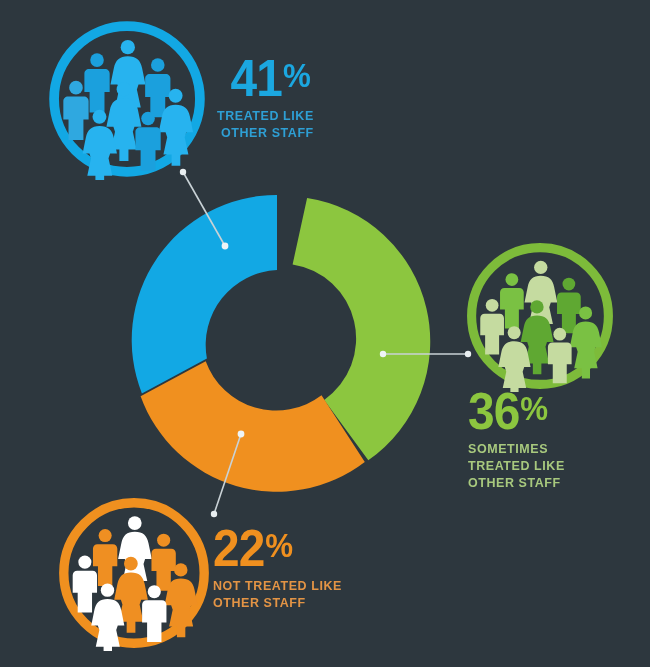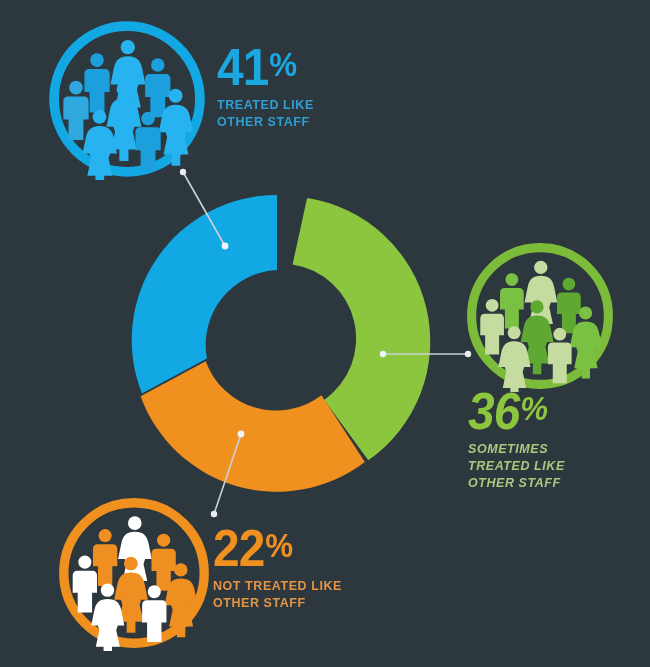--- a/index.html
+++ b/index.html
@@ -131,21 +131,21 @@
           <circle cx="33" cy="61" r="4.3"></circle>
           <path d="M33 66.6c-5 0-7.4 2.4-8.4 7.1l-2 9.9h4.2l1 3-2.3 10.7h5v6.9h5.4v-6.9h5l-2.3-10.7 1-3h4.2l-2-9.9c-1-4.7-3.4-7.1-8.8-7.1z"></path>
         </g>
         <g fill="#1ba0dd">
           <circle cx="63" cy="62" r="4.2"></circle>
           <path d="M58.1 67.5h9.8c1.7 0 2.9 1.3 2.9 2.9v11.3h-3.2v12.6h-9.2V81.7h-3.2V70.4c0-1.6 1.2-2.9 2.9-2.9z"></path>
         </g>
       </svg>
     </div>
 
-    <div class="ctext" style="left:217px;top:44px;">
+    <div class="ctext" style="left:217px;top:55px;text-align:right;">
       <div class="pct">
         <span>41</span><span class="sym">%</span>
       </div>
       <div class="sub">TREATED LIKE</div>
       <div class="sub" style="margin-top:0;">OTHER STAFF</div>
     </div>
   </div>
 
   <div class="callout g-green">
 
@@ -180,21 +180,21 @@
           <circle cx="33" cy="61" r="4.3"></circle>
           <path d="M33 66.6c-5 0-7.4 2.4-8.4 7.1l-2 9.9h4.2l1 3-2.3 10.7h5v6.9h5.4v-6.9h5l-2.3-10.7 1-3h4.2l-2-9.9c-1-4.7-3.4-7.1-8.8-7.1z"></path>
         </g>
         <g fill="#c5dba0">
           <circle cx="63" cy="62" r="4.2"></circle>
           <path d="M58.1 67.5h9.8c1.7 0 2.9 1.3 2.9 2.9v11.3h-3.2v12.6h-9.2V81.7h-3.2V70.4c0-1.6 1.2-2.9 2.9-2.9z"></path>
         </g>
       </svg>
     </div>
 
-    <div class="ctext" style="left:468px;top:388px;font-style:italic;">
+    <div class="ctext" style="left:468px;top:388px;">
       <div class="pct">
         <span>36</span><span class="sym">%</span>
       </div>
       <div class="sub">SOMETIMES</div>
       <div class="sub" style="margin-top:0;">TREATED LIKE</div>
       <div class="sub" style="margin-top:0;">OTHER STAFF</div>
     </div>
   </div>
 
   <div class="callout g-orange">

